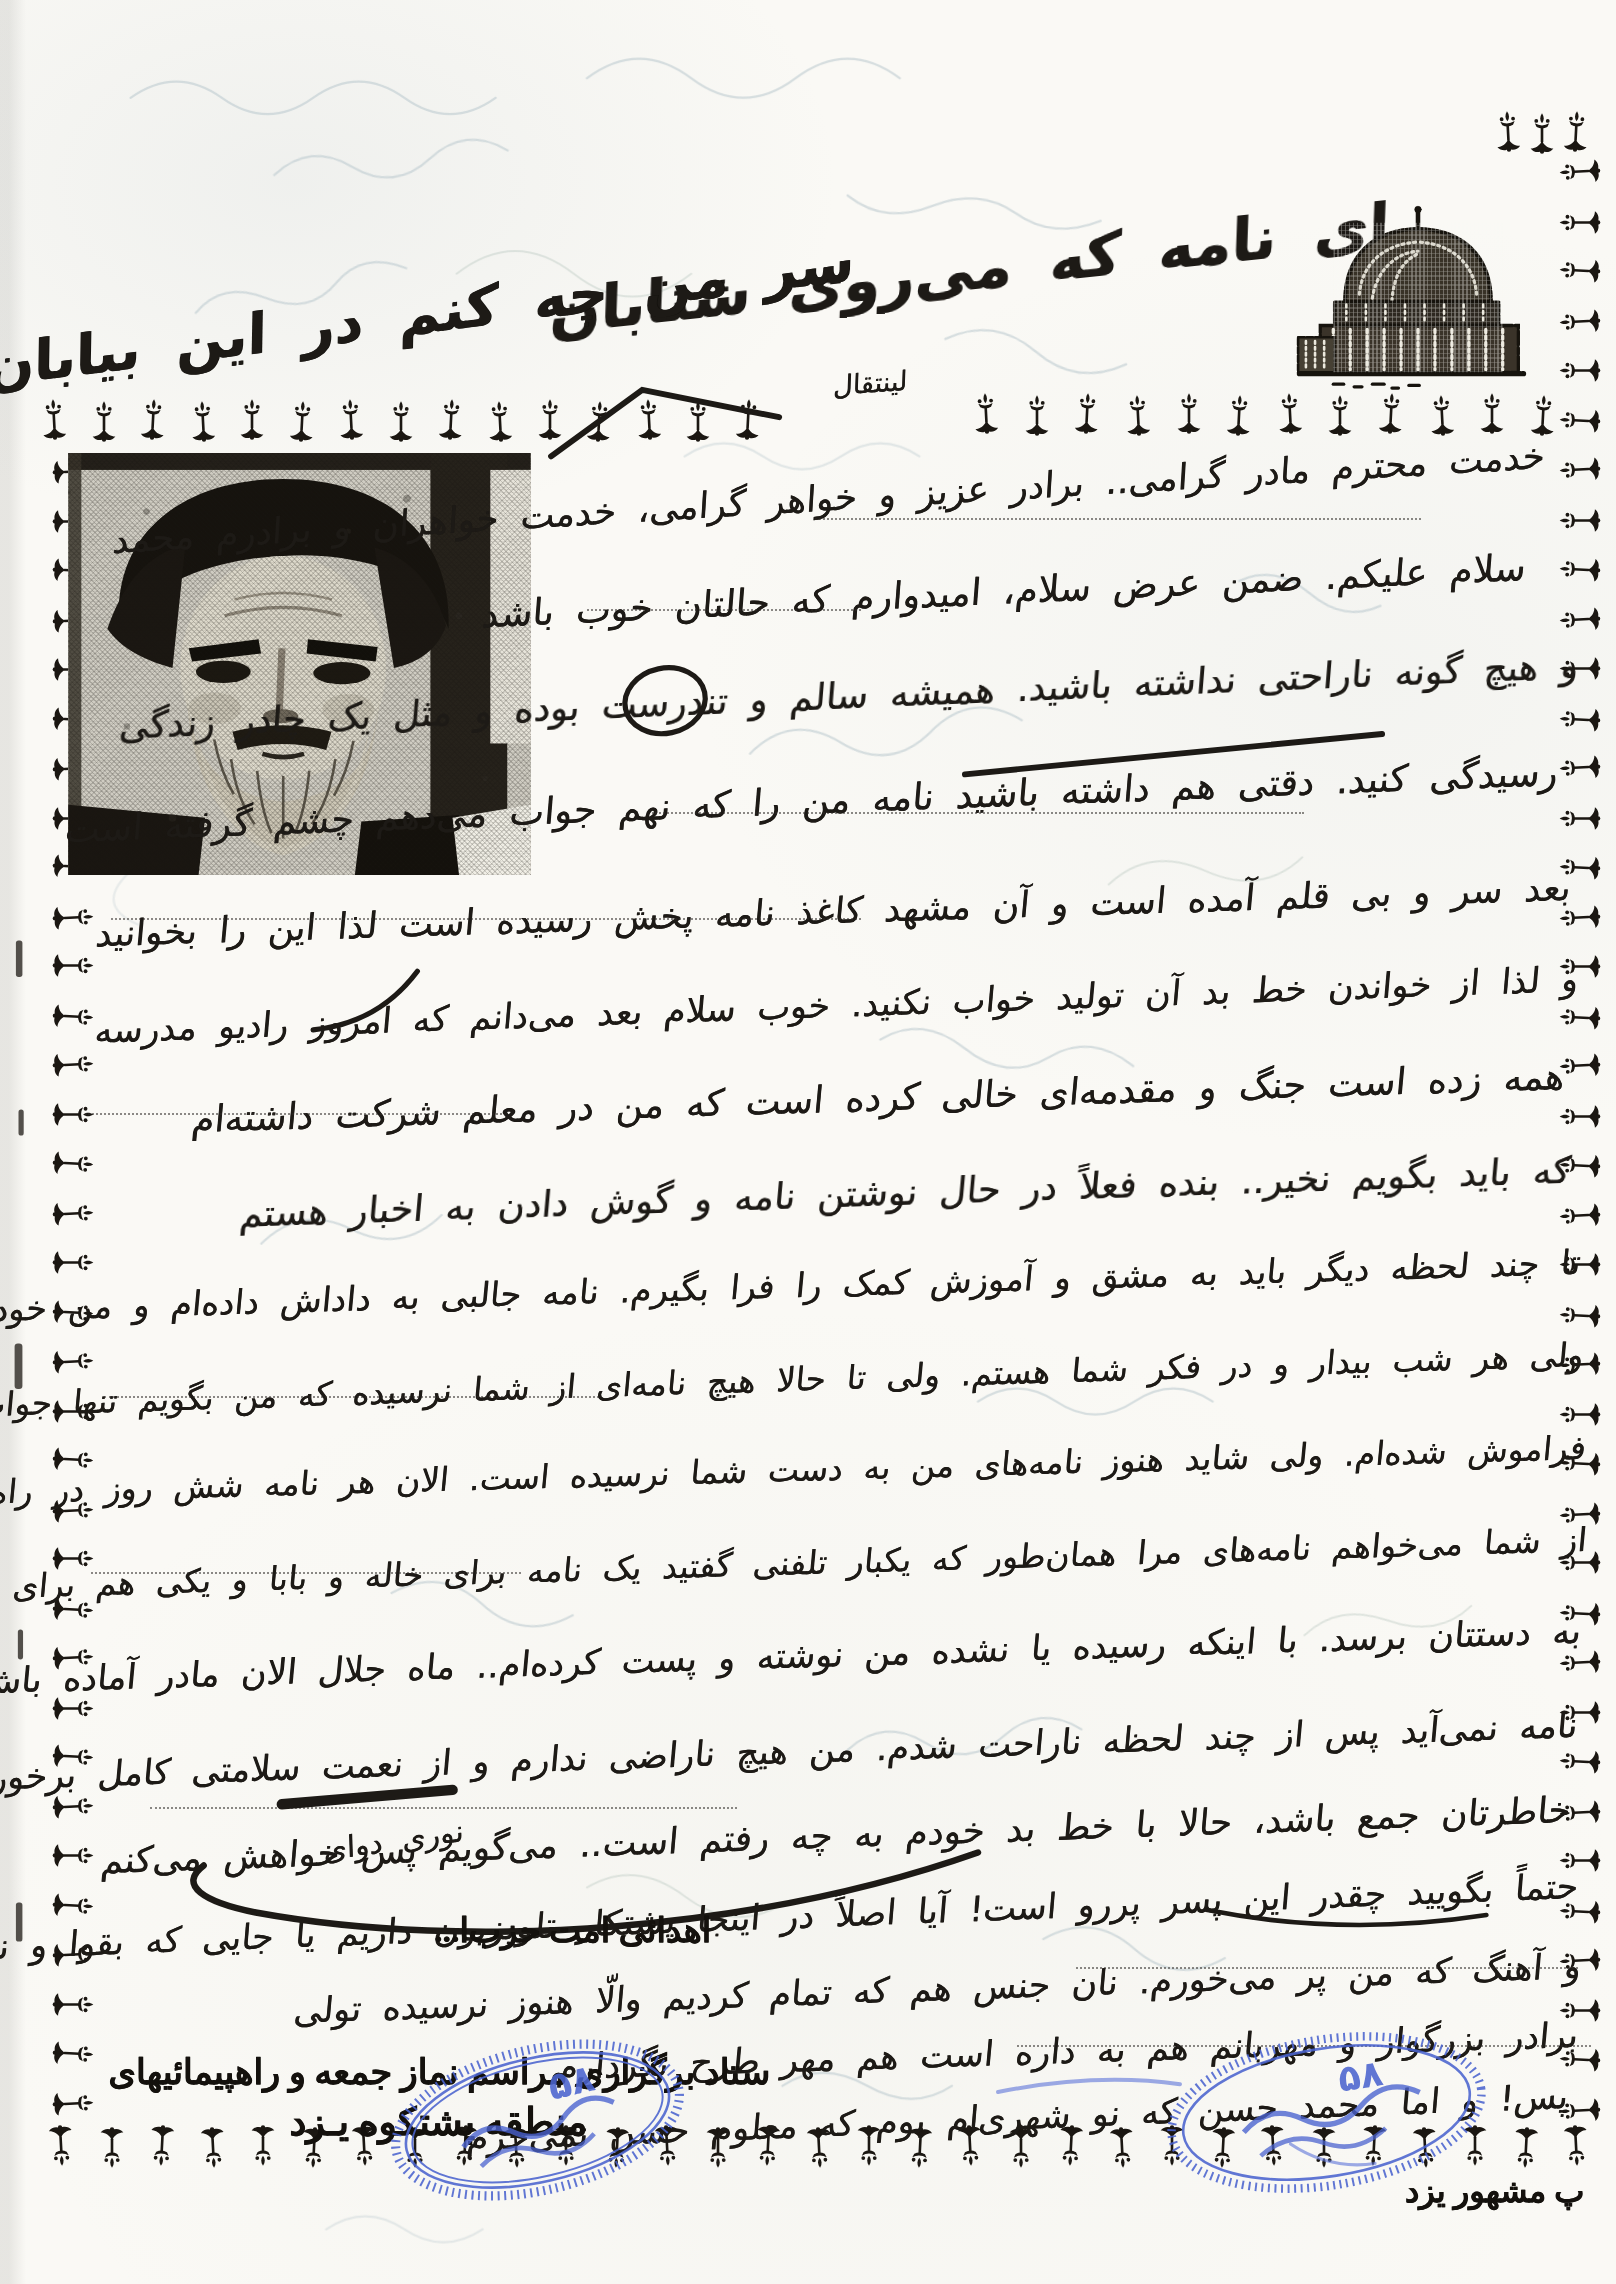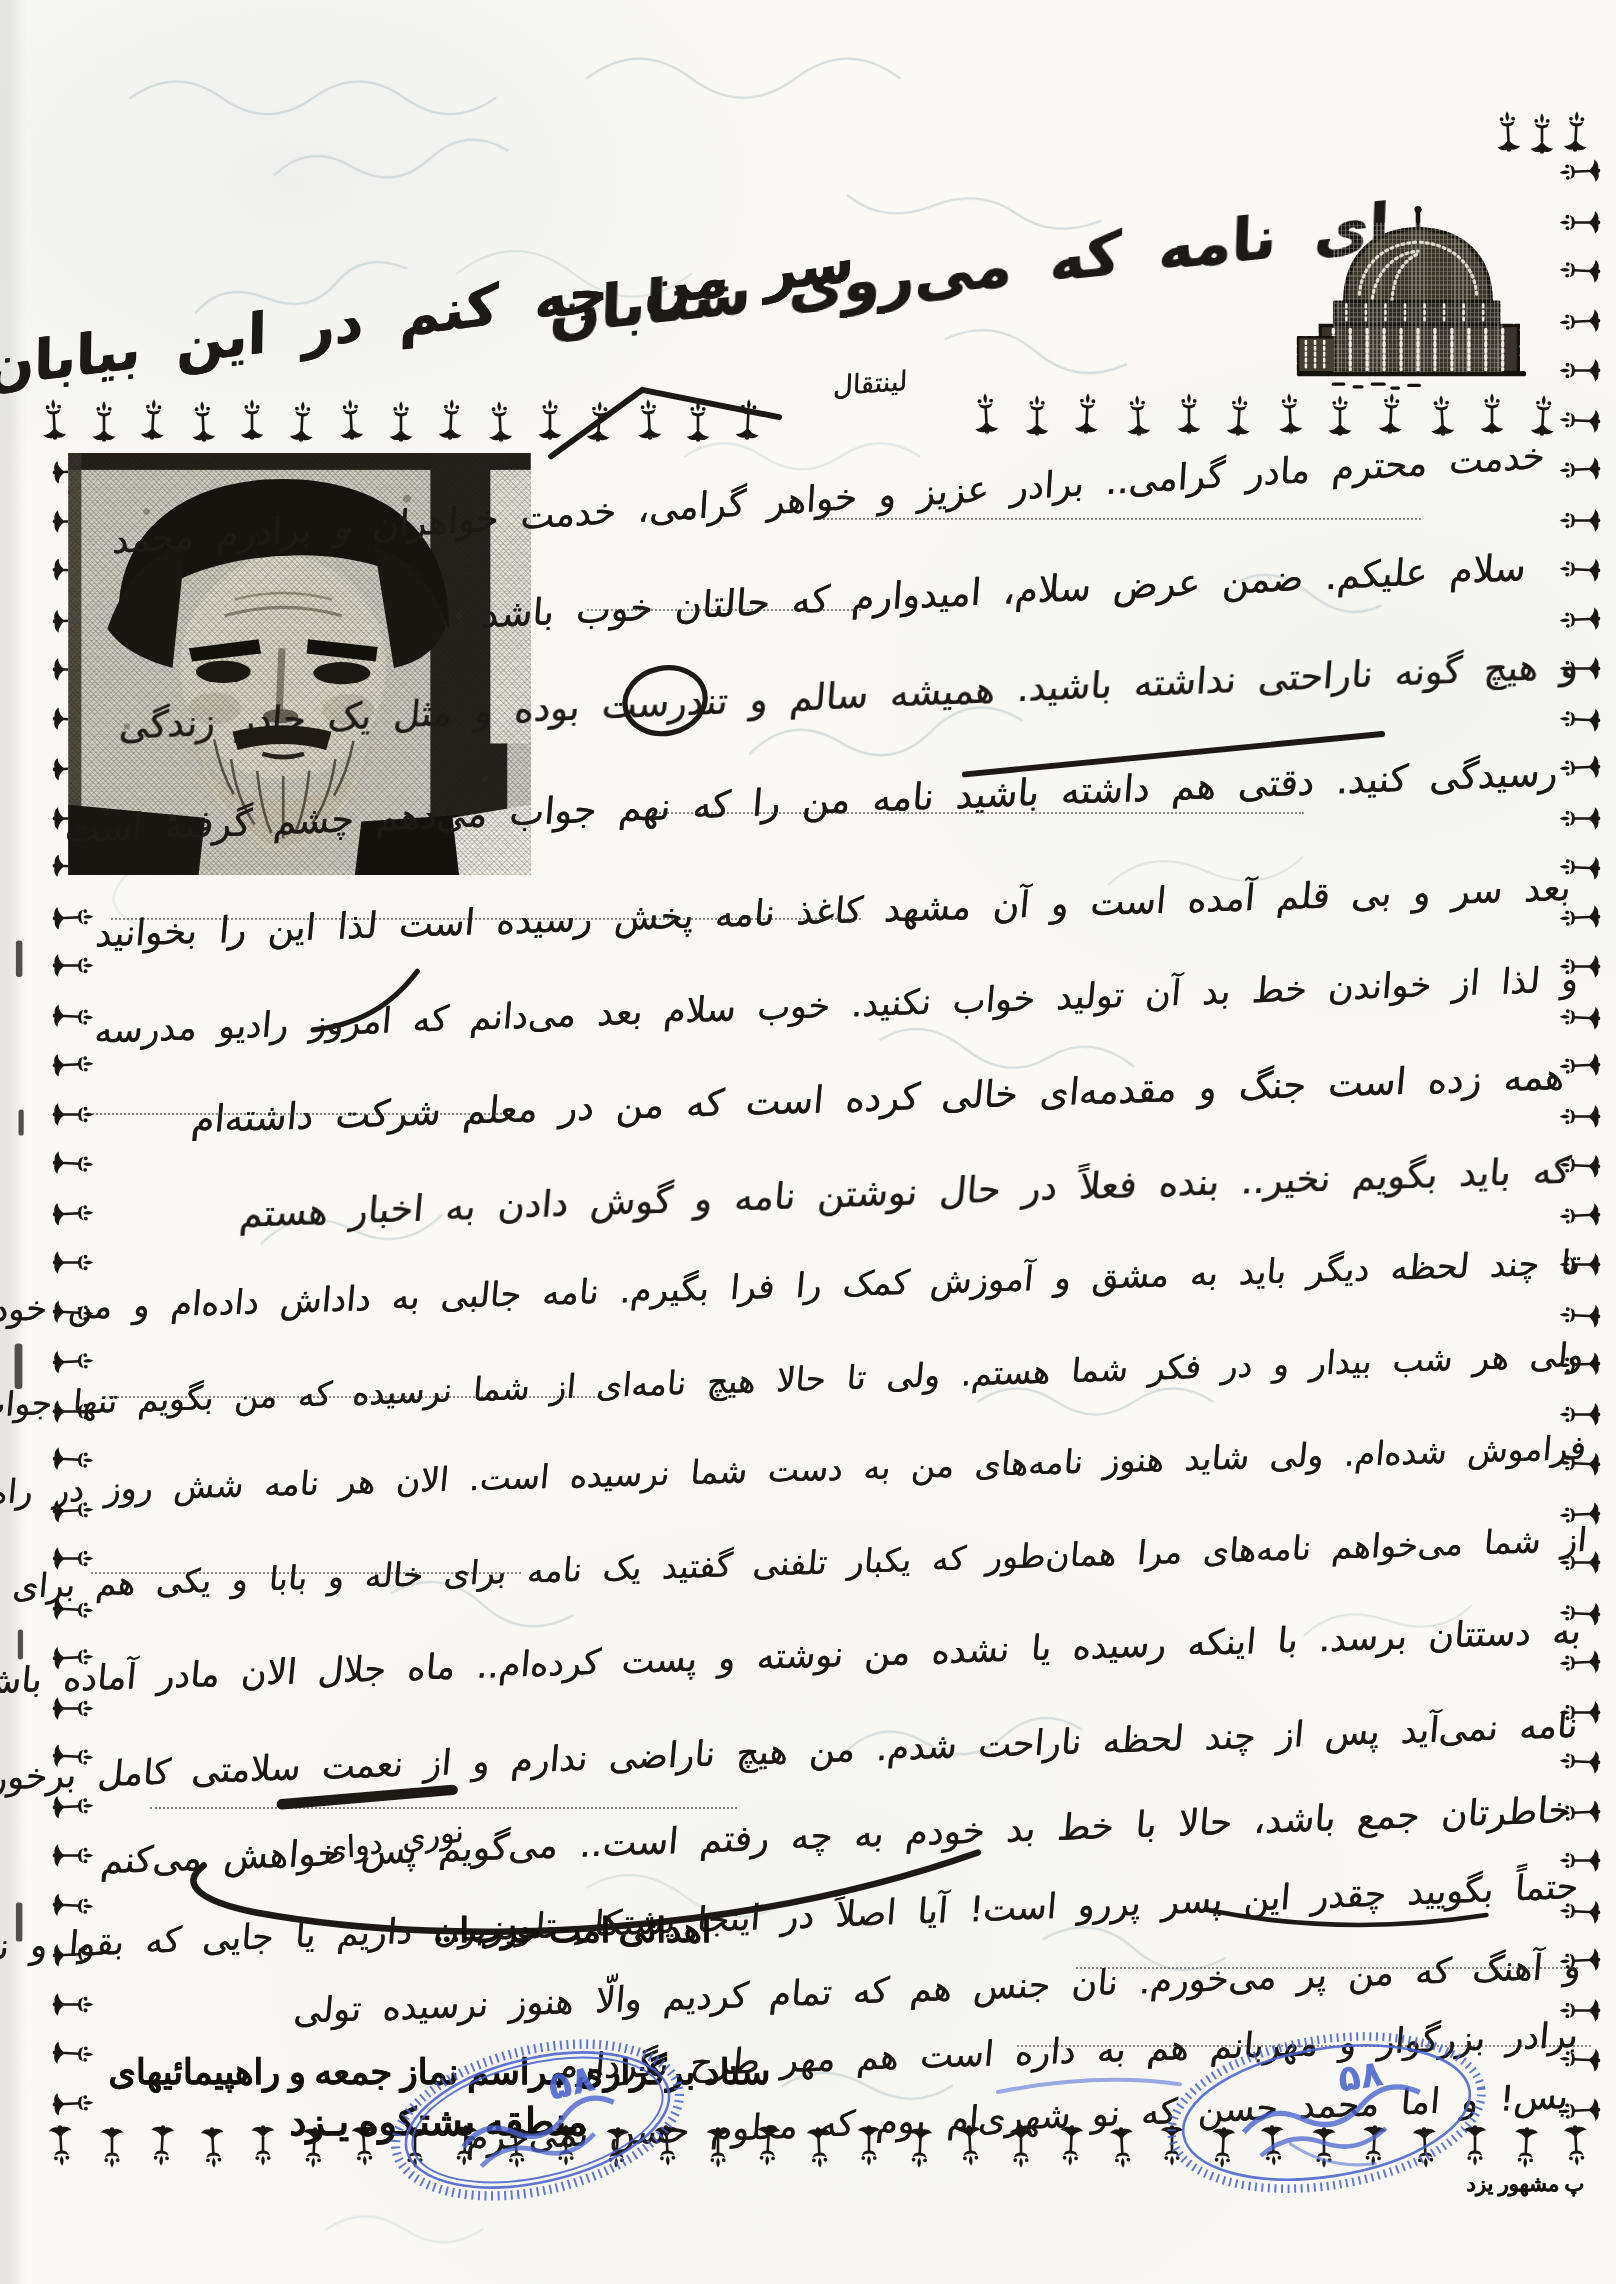--- a/index.html
+++ b/index.html
@@ -678,21 +678,21 @@
       <path d="M1850,2930 q210,42 430,8" stroke-width="7"></path>
       <path d="M432,2768 l262,-22" stroke-width="16"></path>
       <path d="M640,1490 q-60,80 -160,90" stroke-width="8"></path>
     </g>
   </svg>
   <div class="hand small-note" style="right:1154px;top:1813px;transform:rotate(-8deg) skewX(-6deg);font-size:30px;">نوری دوای</div>
 
   <div class="print" style="right:906px;top:1910px;font-size:34px;">اهدائی امت حزب‌ا...</div>
   <div class="print" style="right:847px;top:2052px;font-size:35px;">ستاد برگزاری مراسم نماز جمعه و راهپیمائیهای</div>
   <div class="print" style="right:1030px;top:2100px;font-size:38px;">منطقه پشتکوه یـزد</div>
-  <div class="print" style="right:33px;top:2172px;font-size:21px;">پ مشهور یزد</div>
+  <div class="print" style="right:33px;top:2172px;font-size:32px;">پ مشهور یزد</div>
 
   <div class="stamp" style="left:381px;top:2032px;">
     <svg width="313" height="176" viewBox="0 0 480 270">
       <g transform="rotate(-13 240 135)" fill="none" stroke="#4a63cf">
         <ellipse cx="240" cy="135" rx="222" ry="108" stroke-width="14" stroke-dasharray="3 7"></ellipse>
         <ellipse cx="240" cy="135" rx="206" ry="95" stroke-width="4"></ellipse>
         <ellipse cx="240" cy="135" rx="196" ry="87" stroke-width="3"></ellipse>
         <path d="M120,150 q40,-35 80,-5 t80,-5 t80,-5" stroke-width="8" opacity=".9"></path>
         <path d="M140,185 q45,-30 90,-4 t90,-6" stroke-width="7" opacity=".85"></path>
         <text x="268" y="110" font-size="58" font-weight="bold" fill="#4a63cf" stroke="none" font-family="DejaVu Sans, sans-serif">۵۸</text>

